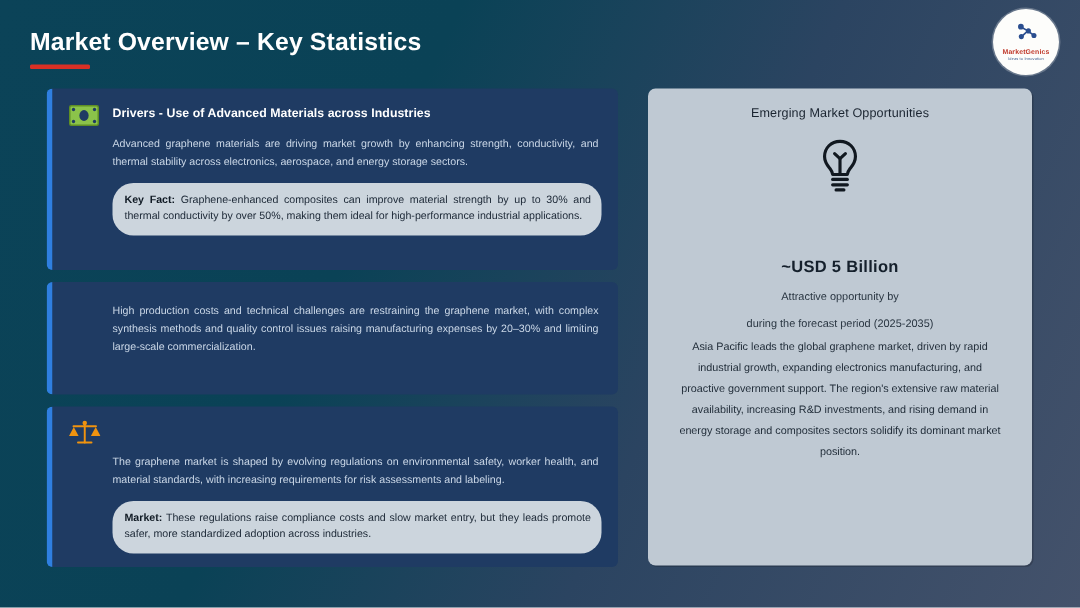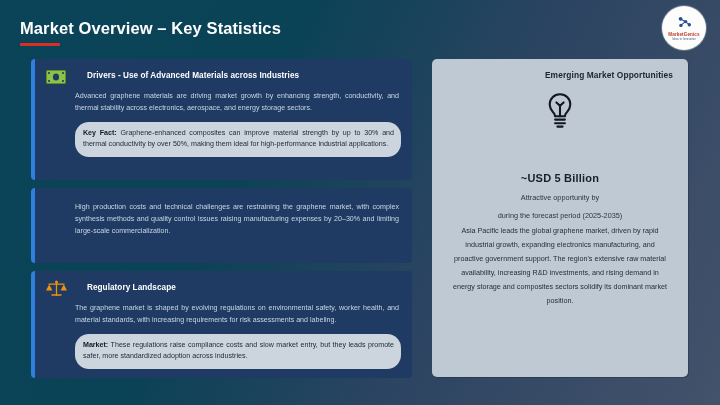--- a/index.html
+++ b/index.html
@@ -52,21 +52,21 @@
     border-radius:4px;
     border-left:4px solid #2f7fe0;
     padding:9px 11px 10px 10px;
     position:relative;
     flex:0 0 auto;
   }
   .card.c1 { height:121px; }
   .card.c2 { height:75px; }
   .card.c3 { height:107px; }
 
-  .card-head { display:flex; align-items:flex-start; gap:20px; }
+  .card-head { display:flex; align-items:flex-start; gap:8px; }
   .card-icon {
     width:22px; height:19px; flex:0 0 22px;
     display:flex; align-items:center; justify-content:center;
     margin-top:-1px;
   }
   .card-title {
     font-size:8.2px; font-weight:bold; color:#ffffff;
     line-height:1.25; padding-top:3px; letter-spacing:.05px;
   }
   .card-body {
@@ -85,22 +85,22 @@
   
   .right-panel {
     position:absolute; left:432px; top:59px;
     width:256px; height:318px;
     background:#bfc9d3; border-radius:5px;
     padding:9px 15px 10px 15px;
     text-align:center;
     box-shadow:1px 1px 0 rgba(0,0,0,.18);
   }
   .rp-title {
-    font-size:8.4px; font-weight:bold; color:#1a2430;
-    margin-top:2px; letter-spacing:.1px;text-align:right;
+    font-size:8.4px; font-weight:normal; color:#1a2430;
+    margin-top:2px; letter-spacing:.1px;
   }
   .rp-icon { margin:11px auto 0; width:34px; height:40px; }
   .rp-value {
     font-size:11px; font-weight:bold; color:#15202c;
     margin-top:41px; letter-spacing:.2px;
   }
   .rp-sub {
     font-size:7.3px; color:#2a3642; margin-top:9px;
   }
   .rp-region {
@@ -172,21 +172,20 @@
           <g stroke="#f0930f" stroke-width="1.3" fill="none" stroke-linecap="round">
             <line x1="10.5" y1="2" x2="10.5" y2="15"></line>
             <line x1="3" y1="4.2" x2="18" y2="4.2"></line>
             <line x1="6" y1="15" x2="15" y2="15"></line>
           </g>
           <polygon points="3.2,4.6 6.4,10.6 0,10.6" fill="#f0930f"></polygon>
           <polygon points="17.8,4.6 21,10.6 14.6,10.6" fill="#f0930f"></polygon>
           <circle cx="10.5" cy="2" r="1.5" fill="#f0930f"></circle>
         </svg>
       </span>
-      <div class="card-title">Regulatory Landscape</div>
     </div>
     <div class="card-body">The graphene market is shaped by evolving regulations on environmental safety, worker health, and material standards, with increasing requirements for risk assessments and labeling.</div>
     <div class="callout">
       <b>Market:</b><span> These regulations raise compliance costs and slow market entry, but they leads promote safer, more standardized adoption across industries.</span>
     </div>
   </div>
 
 </div>
 
 <div class="right-panel">

